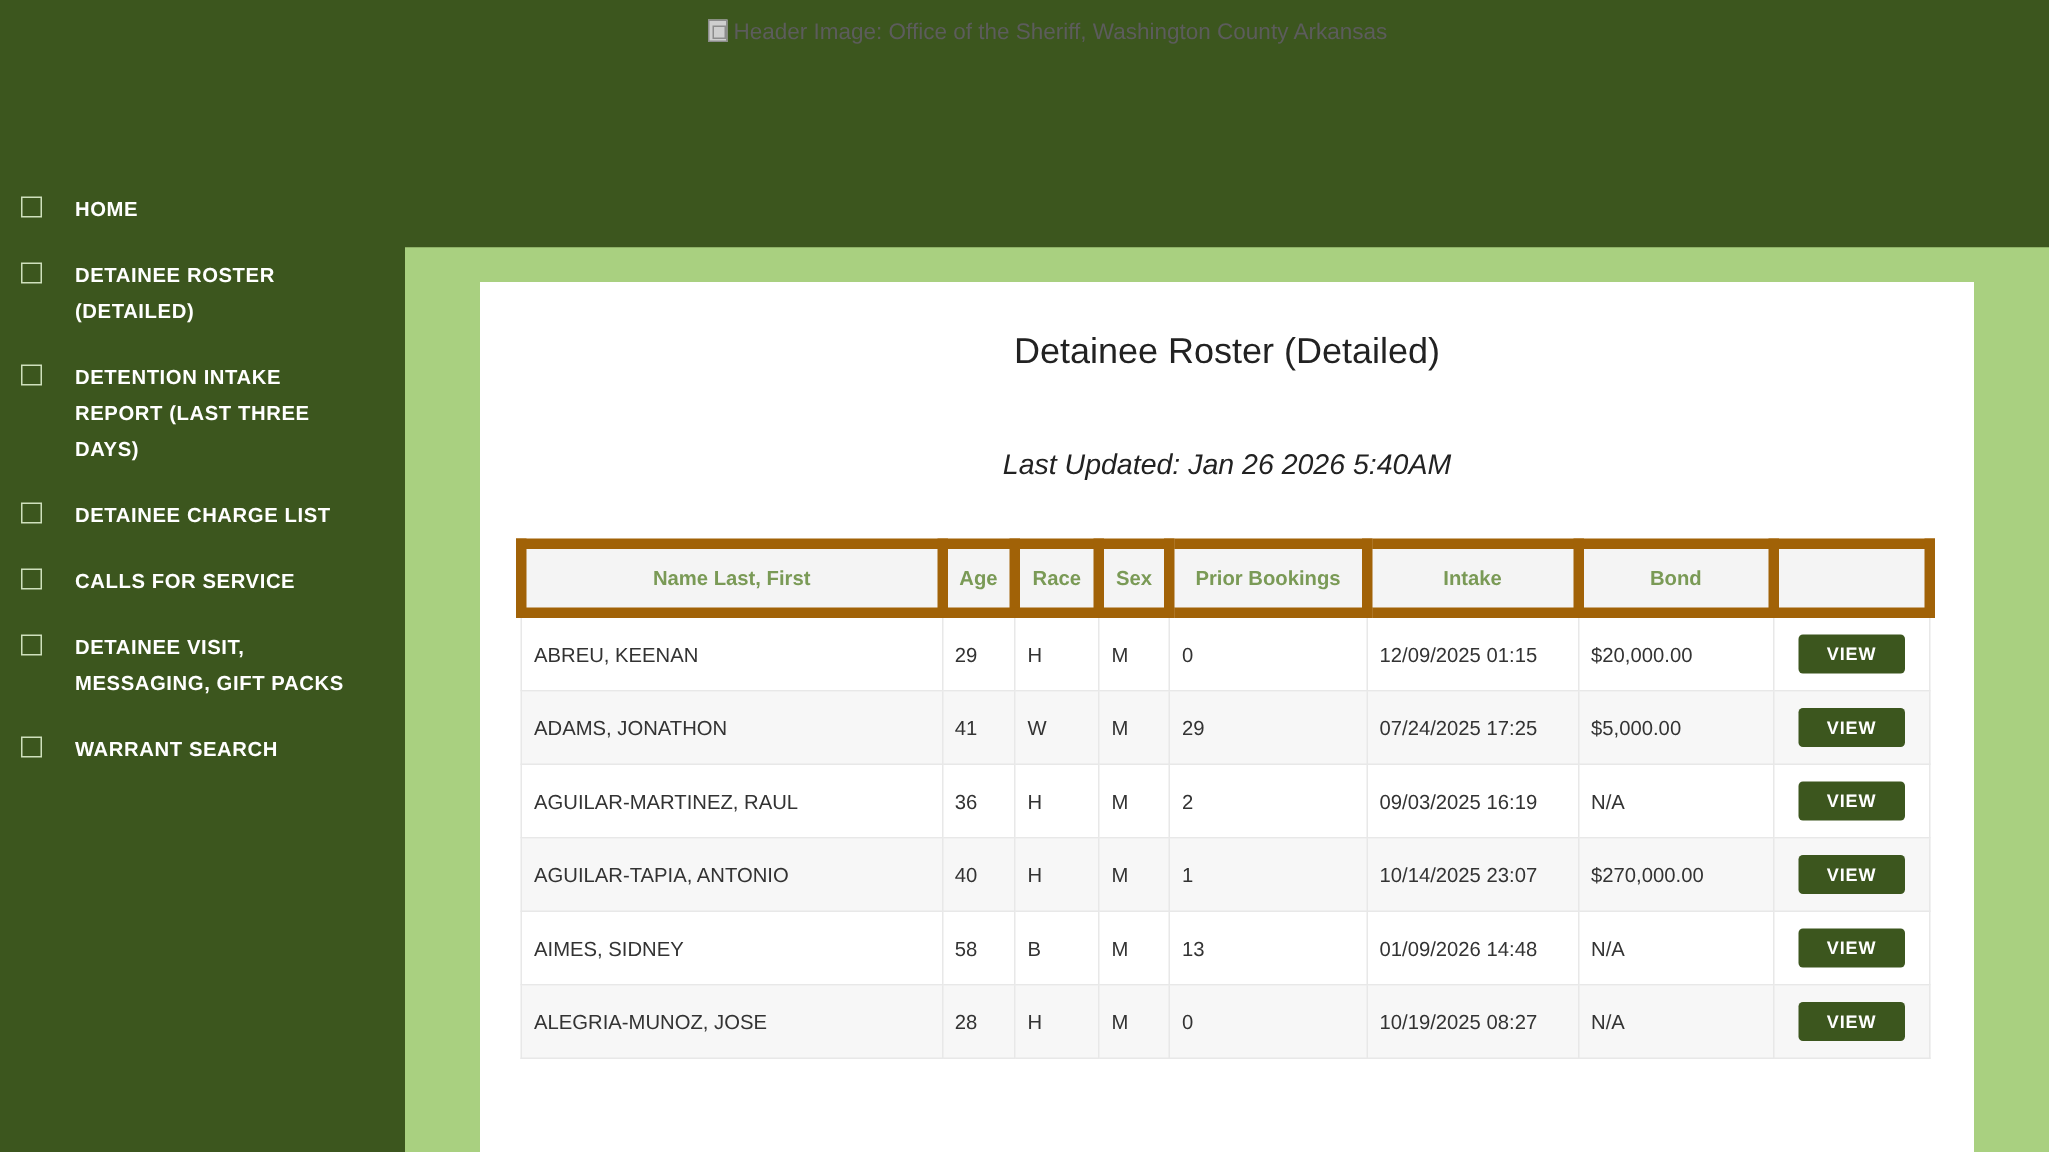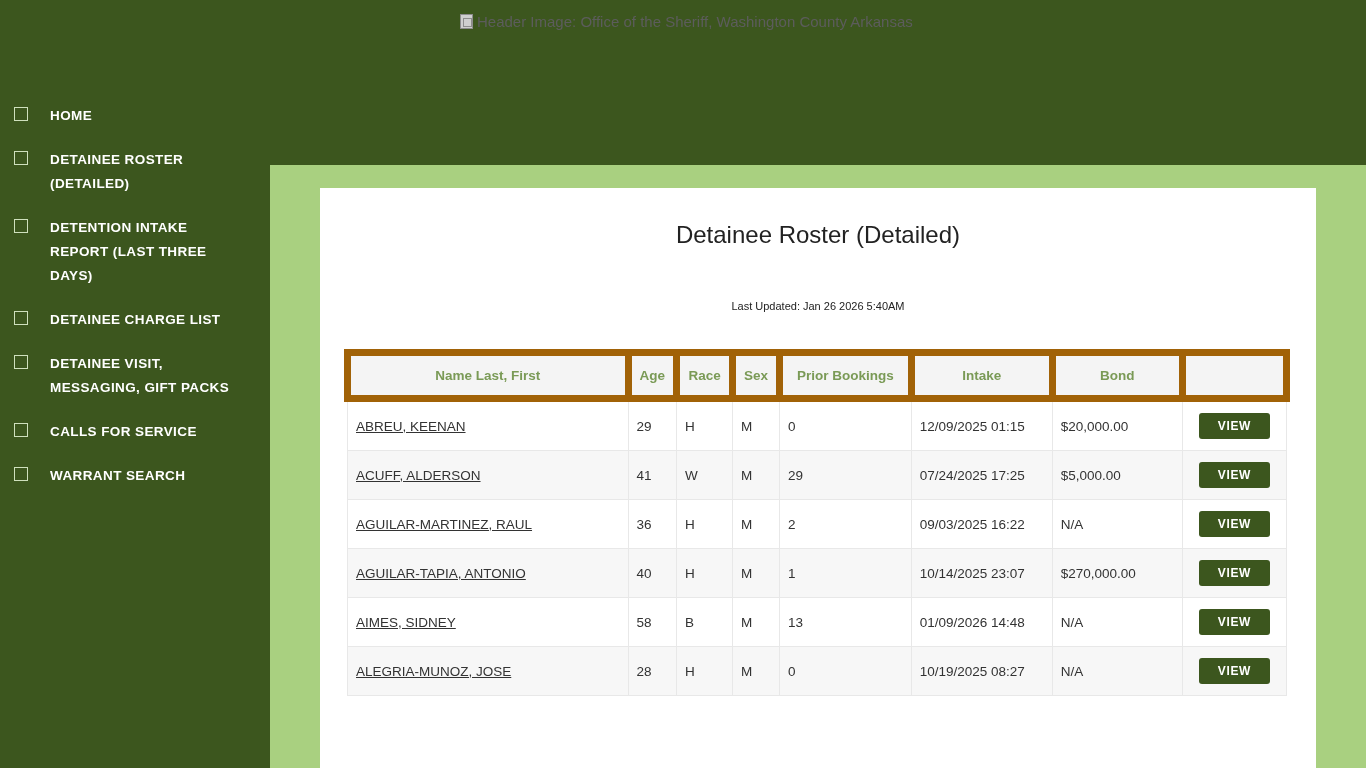--- a/index.html
+++ b/index.html
@@ -17,21 +17,21 @@
   }
   
   .header-band {
     position: absolute;
     top: 0; left: 0;
     width: 1366px; height: 165px;
     background: #3c561e;
   }
   .header-img-alt {
     position: absolute;
-    top: 13px; left: 460px;
+    top: 13px; left: 472px;
     font-size: 15px;
     color: #5c5c5c;
     white-space: nowrap;
   }
   .broken-img-icon {
     display: inline-block;
     width: 13px; height: 15px;
     border: 1px solid #8d8d8d;
     background: #cfcfcf;
     vertical-align: -2px;
@@ -44,21 +44,21 @@
     left: 2px; top: 3px;
     width: 7px; height: 7px;
     border: 1px solid #8d8d8d;
   }
   
   .sidebar {
     position: absolute;
     top: 0; left: 0;
     width: 270px; height: 768px;
     background: #3c561e;
-    padding-top: 94px;
+    padding-top: 118px;
   }
   .nav-item {
     display: flex;
     align-items: flex-start;
     padding: 10px 14px 10px 14px;
     cursor: pointer;
   }
   .nav-box {
     flex: 0 0 auto;
     width: 14px; height: 14px;
@@ -94,23 +94,24 @@
   .page-title {
     text-align: center;
     font-size: 24px;
     font-weight: normal;
     color: #222;
     margin: 6px 0 0 0;
     line-height: 34px;
   }
   .last-updated {
     text-align: center;
-    font-size: 11px;
+    font-size: 19px;
     color: #222;
     margin-top: 48px;
+    font-style: italic;
   }
   table.roster {
     margin-top: 37px;
     width: 946px;
     border-collapse: collapse;
     font-size: 13.5px;
     color: #333;
   }
   table.roster thead th {
     background: #f4f4f4;
@@ -123,21 +124,21 @@
   }
   table.roster thead th.left { text-align: center; }
   table.roster tbody td {
     padding: 11px 8px;
     border: 1px solid #e8e8e8;
     vertical-align: middle;
     white-space: nowrap;
   }
   table.roster tbody tr:nth-child(even) td { background: #f7f7f7; }
   table.roster tbody tr:nth-child(odd) td { background: #ffffff; }
-  td.c-name { width: 285px; text-decoration: underline; }
+  td.c-name { width: 285px; }
   td.c-age  { width: 46px; }
   td.c-race { width: 56px; }
   td.c-sex  { width: 44px; }
   td.c-prior{ width: 134px; }
   td.c-intake{ width: 142px; }
   td.c-bond { width: 132px; }
   td.c-view { width: 105px; text-align: center; padding: 6px 8px; }
   .view-btn {
     display: inline-block;
     background: #3c561e;
@@ -175,25 +176,25 @@
     <div class="nav-item">
       <span class="nav-box"></span>
       <span class="nav-label">Detention Intake Report (Last Three Days)</span>
     </div>
     <div class="nav-item">
       <span class="nav-box"></span>
       <span class="nav-label">Detainee Charge List</span>
     </div>
     <div class="nav-item">
       <span class="nav-box"></span>
+      <span class="nav-label">Calls For Service</span>
+    </div>
+    <div class="nav-item">
+      <span class="nav-box"></span>
       <span class="nav-label">Detainee Visit, Messaging, Gift Packs</span>
-    </div>
-    <div class="nav-item">
-      <span class="nav-box"></span>
-      <span class="nav-label">Calls For Service</span>
     </div>
     <div class="nav-item">
       <span class="nav-box"></span>
       <span class="nav-label">Warrant Search</span>
     </div>
   </nav>
 
   <div class="content-wrap">
     <div class="card">
       <h1 class="page-title">Detainee Roster (Detailed)</h1>
@@ -217,36 +218,36 @@
             <td class="c-name">ABREU, KEENAN</td>
             <td class="c-age">29</td>
             <td class="c-race">H</td>
             <td class="c-sex">M</td>
             <td class="c-prior">0</td>
             <td class="c-intake">12/09/2025 01:15</td>
             <td class="c-bond">$20,000.00</td>
             <td class="c-view"><button class="view-btn">VIEW</button></td>
           </tr>
           <tr>
-            <td class="c-name">ACUFF, ALDERSON</td>
+            <td class="c-name">ADAMS, JONATHON</td>
             <td class="c-age">41</td>
             <td class="c-race">W</td>
             <td class="c-sex">M</td>
             <td class="c-prior">29</td>
             <td class="c-intake">07/24/2025 17:25</td>
             <td class="c-bond">$5,000.00</td>
             <td class="c-view"><button class="view-btn">VIEW</button></td>
           </tr>
           <tr>
             <td class="c-name">AGUILAR-MARTINEZ, RAUL</td>
             <td class="c-age">36</td>
             <td class="c-race">H</td>
             <td class="c-sex">M</td>
             <td class="c-prior">2</td>
-            <td class="c-intake">09/03/2025 16:22</td>
+            <td class="c-intake">09/03/2025 16:19</td>
             <td class="c-bond">N/A</td>
             <td class="c-view"><button class="view-btn">VIEW</button></td>
           </tr>
           <tr>
             <td class="c-name">AGUILAR-TAPIA, ANTONIO</td>
             <td class="c-age">40</td>
             <td class="c-race">H</td>
             <td class="c-sex">M</td>
             <td class="c-prior">1</td>
             <td class="c-intake">10/14/2025 23:07</td>

